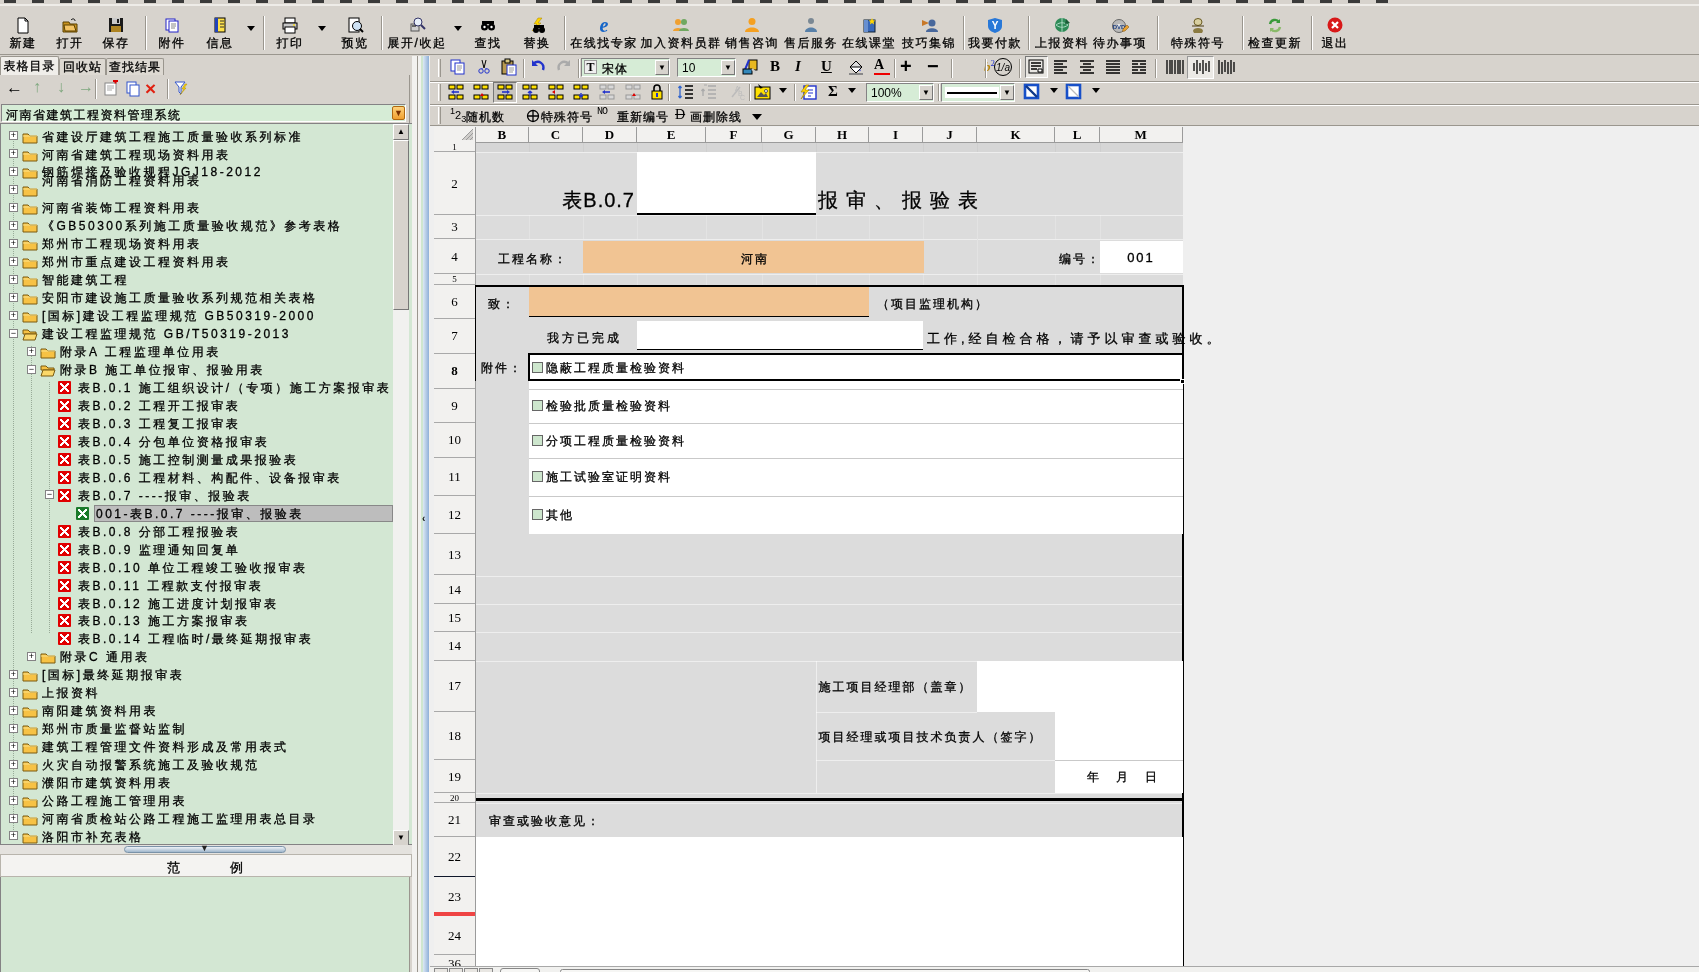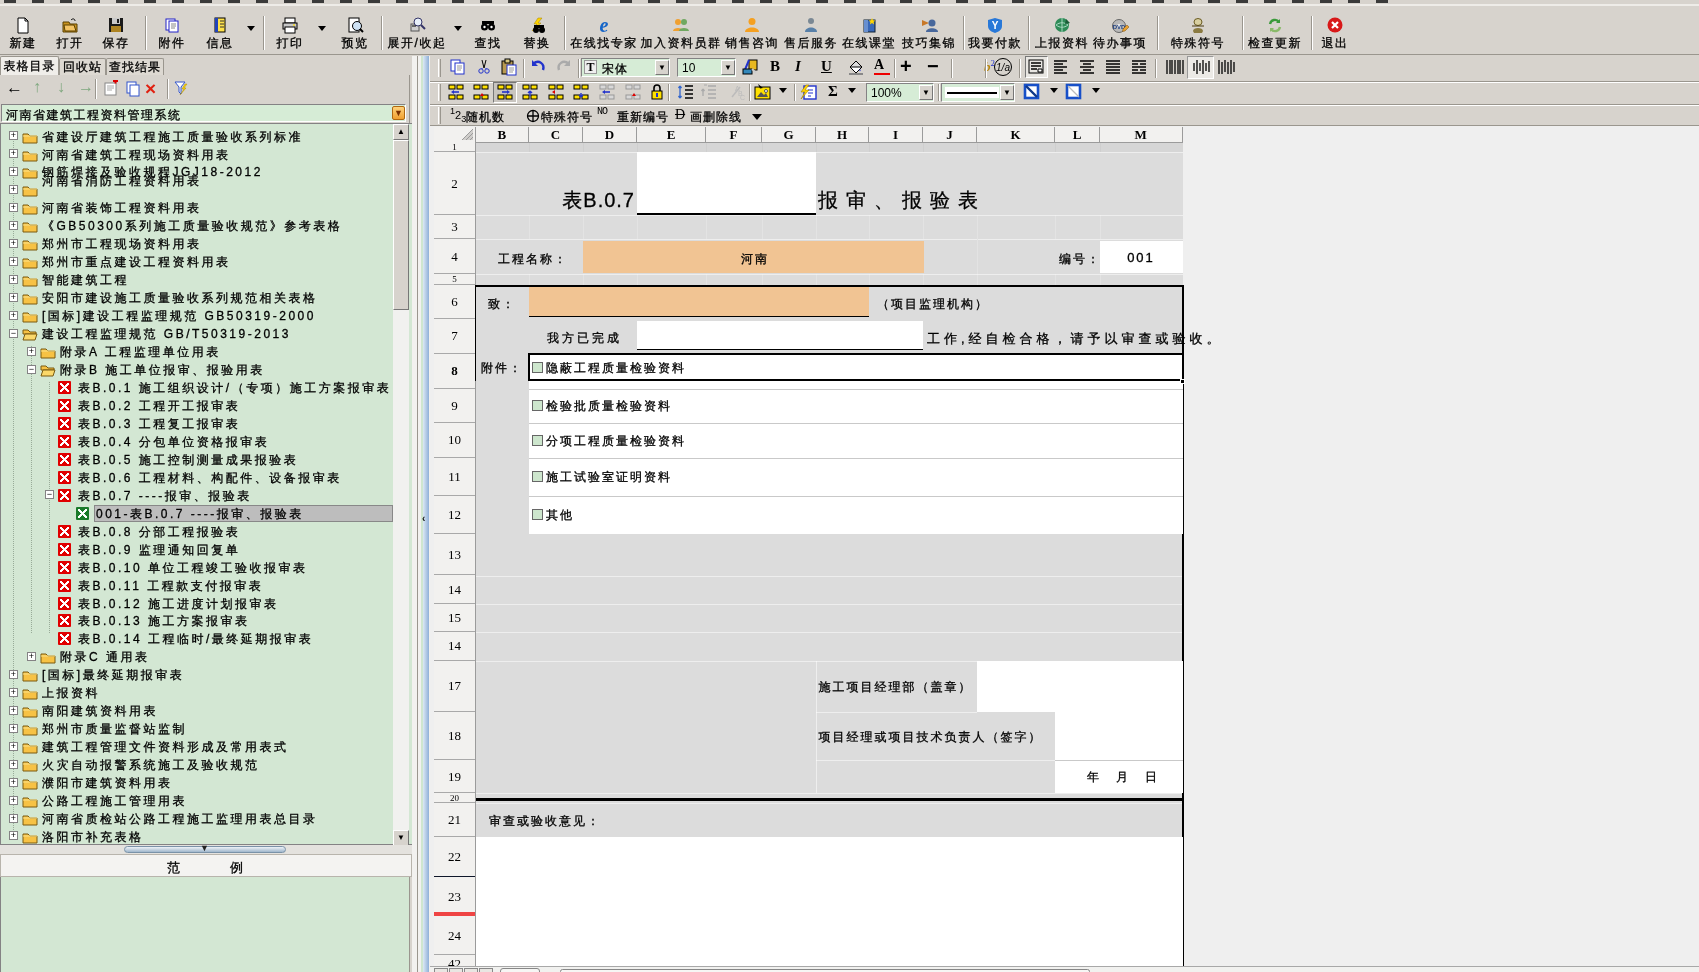--- a/index.html
+++ b/index.html
@@ -697,21 +697,21 @@
 <div class="hnum" style="left:4px;top:548.1px;height:28.2px;line-height:28.2px;font-size:13px;border-bottom:1px solid #a9a9a9">15</div>
 <div class="hnum" style="left:4px;top:576.3px;height:28.7px;line-height:28.7px;font-size:13px;border-bottom:1px solid #a9a9a9">14</div>
 <div class="hnum" style="left:4px;top:605.0px;height:50.9px;line-height:50.9px;font-size:13px;border-bottom:1px solid #a9a9a9">17</div>
 <div class="hnum" style="left:4px;top:655.9px;height:47.8px;line-height:47.8px;font-size:13px;border-bottom:1px solid #a9a9a9">18</div>
 <div class="hnum" style="left:4px;top:703.7px;height:33.2px;line-height:33.2px;font-size:13px;border-bottom:1px solid #a9a9a9">19</div>
 <div class="hnum" style="left:4px;top:736.9px;height:10.0px;line-height:10.0px;font-size:9px;border-bottom:1px solid #a9a9a9">20</div>
 <div class="hnum" style="left:4px;top:746.9px;height:34.1px;line-height:34.1px;font-size:13px;border-bottom:1px solid #a9a9a9">21</div>
 <div class="hnum" style="left:4px;top:781.0px;height:39.5px;line-height:39.5px;font-size:13px;border-bottom:1px solid #0f172a">22</div>
 <div class="hnum" style="left:4px;top:820.5px;height:39.1px;line-height:39.1px;font-size:13px;border-bottom:4px solid #ef4444">23</div>
 <div class="hnum" style="left:4px;top:859.6px;height:39.1px;line-height:39.1px;font-size:13px;border-bottom:1px solid #a9a9a9">24</div>
-<div class="hnum" style="left:4px;top:898.7px;height:17.3px;line-height:17.3px;font-size:13px;border-bottom:1px solid #a9a9a9">42</div>
+<div class="hnum" style="left:4px;top:898.7px;height:17.3px;line-height:17.3px;font-size:13px;border-bottom:1px solid #a9a9a9">36</div>
 <div class="abs" style="left:45.5px;top:86.6px;width:707px;height:830px;background:#dcdcdc"></div>
 <div class="abs" style="left:45.5px;top:86.6px;width:707px;height:9.6px;background:#d6d6d6"></div>
 <div class="gridv" style="left:99.0px;top:86.6px;height:9.6px;background:#cfcfcf"></div>
 <div class="gridv" style="left:99.0px;top:159.4px;height:23.2px"></div>
 <div class="gridv" style="left:99.0px;top:218.3px;height:10.5px"></div>
 <div class="gridv" style="left:153.0px;top:86.6px;height:9.6px;background:#cfcfcf"></div>
 <div class="gridv" style="left:153.0px;top:159.4px;height:23.2px"></div>
 <div class="gridv" style="left:153.0px;top:218.3px;height:10.5px"></div>
 <div class="gridv" style="left:207.0px;top:86.6px;height:9.6px;background:#cfcfcf"></div>
 <div class="gridv" style="left:207.0px;top:159.4px;height:23.2px"></div>

